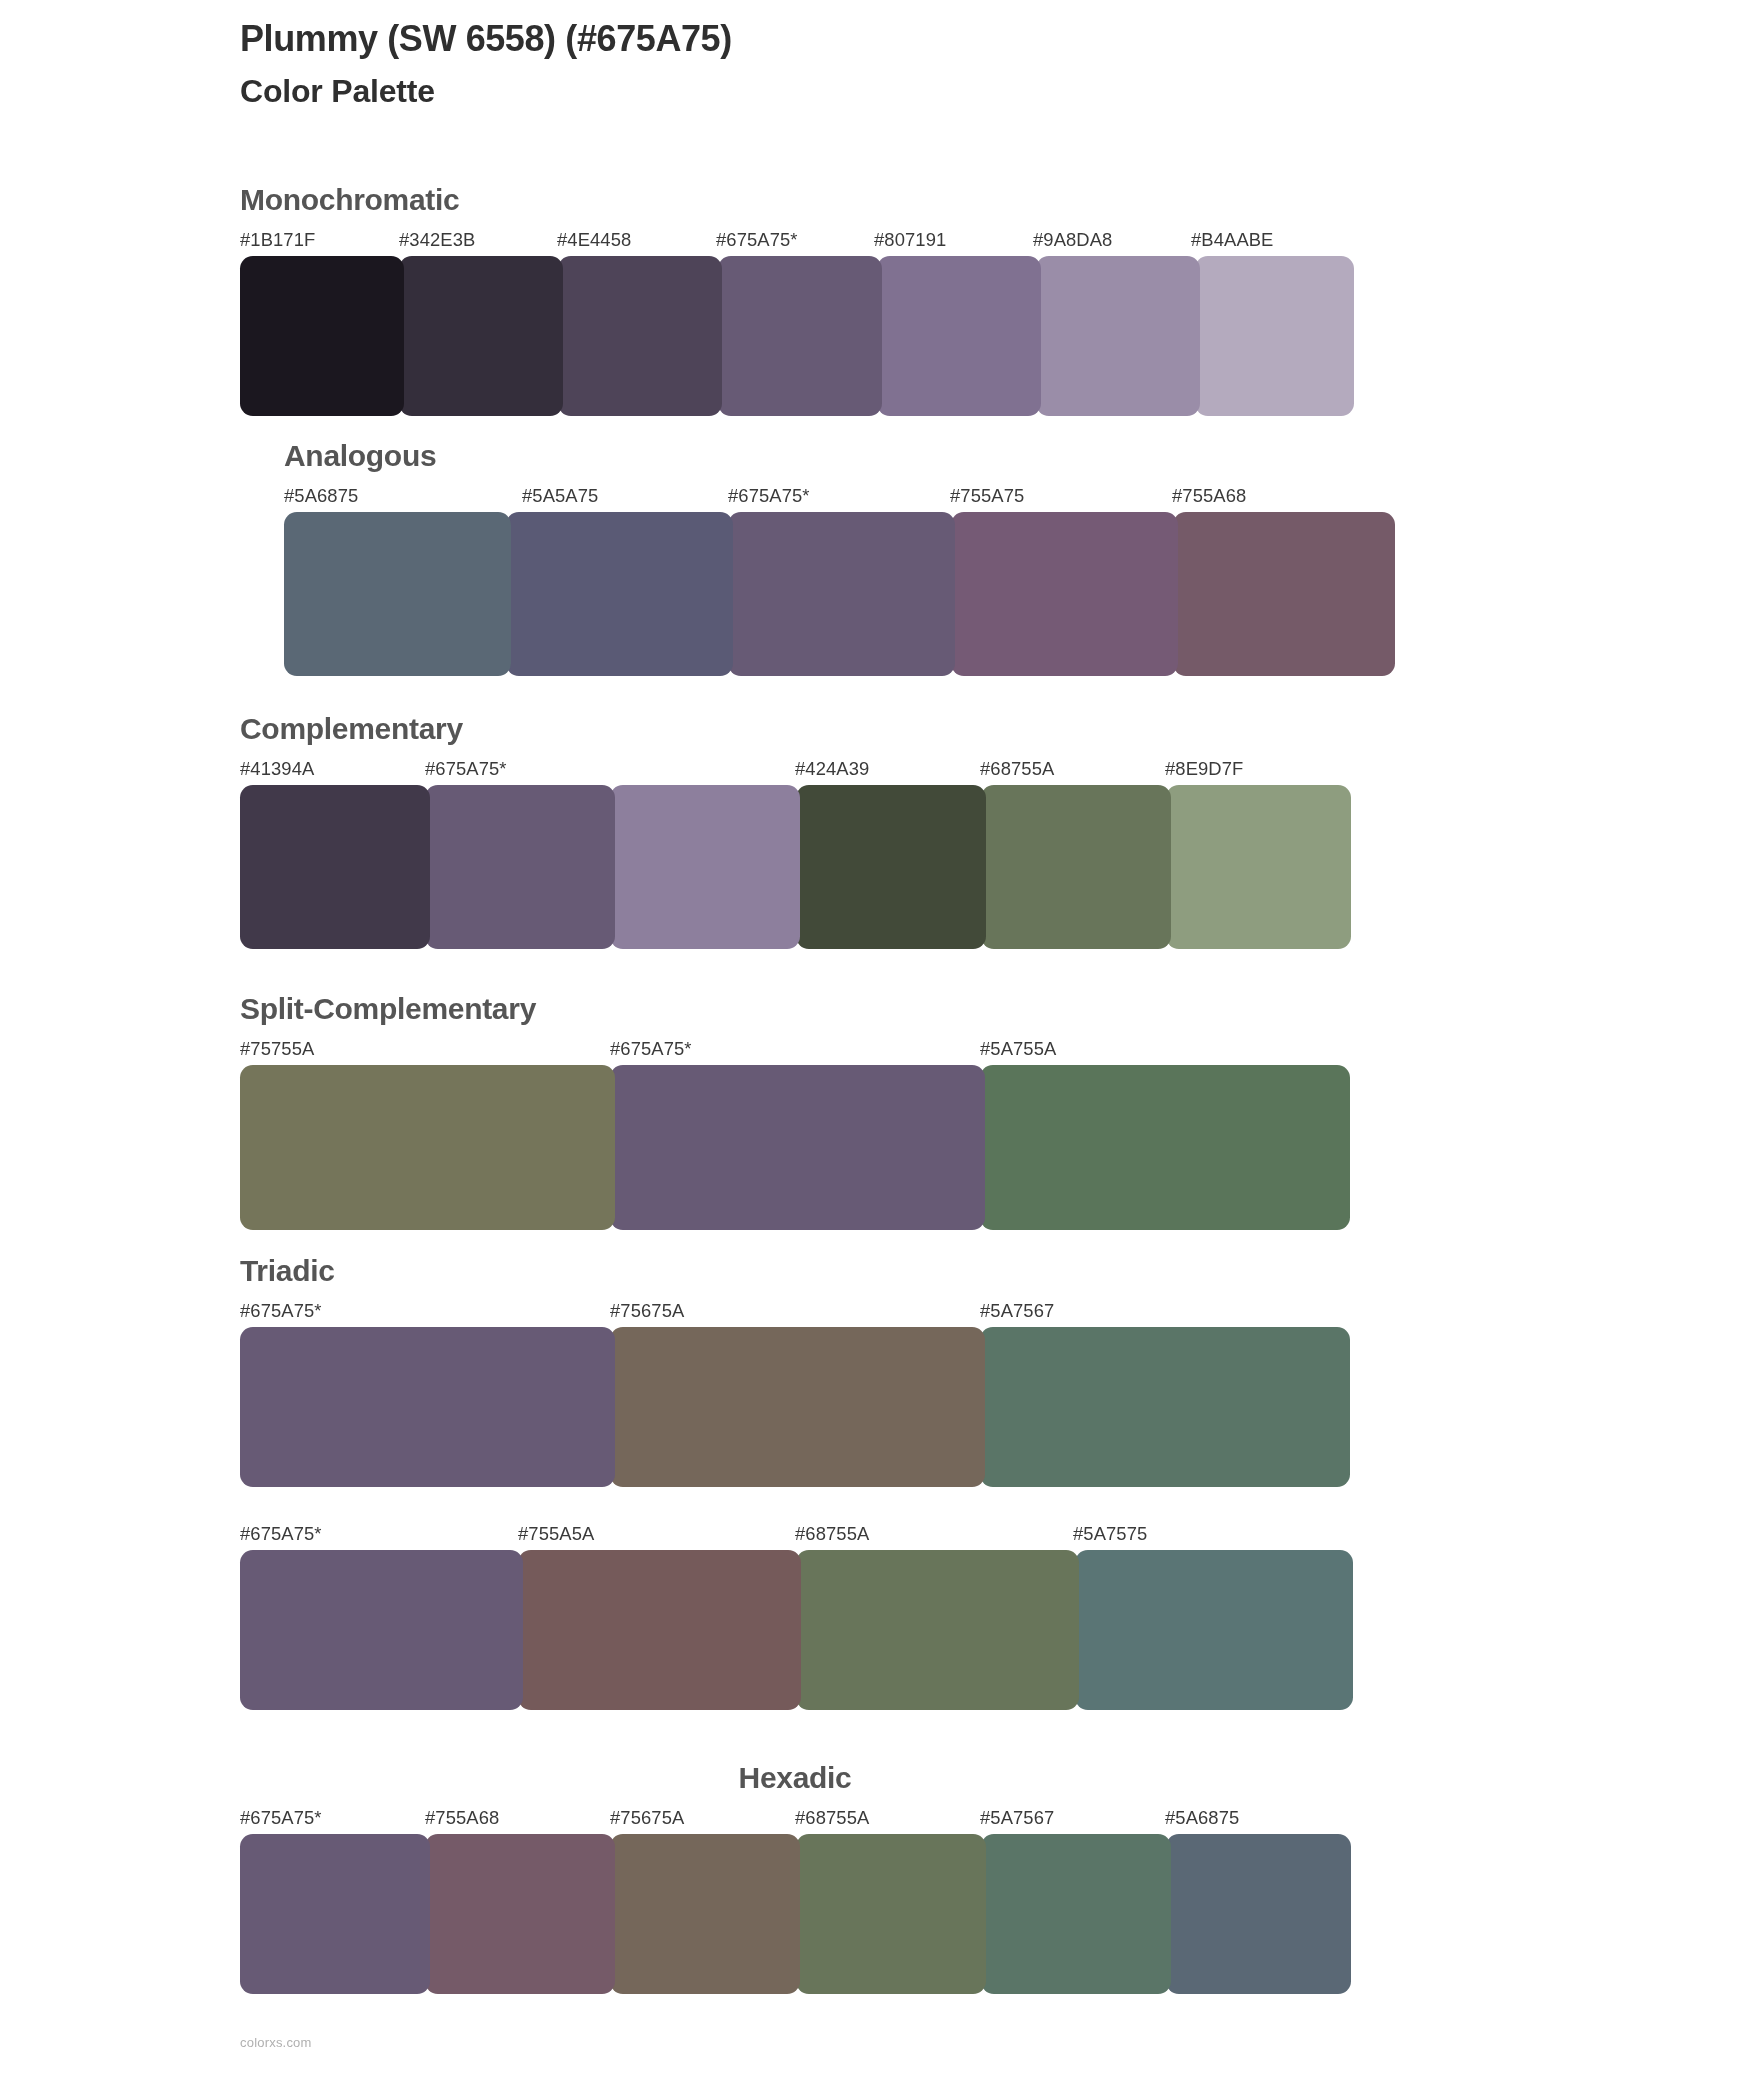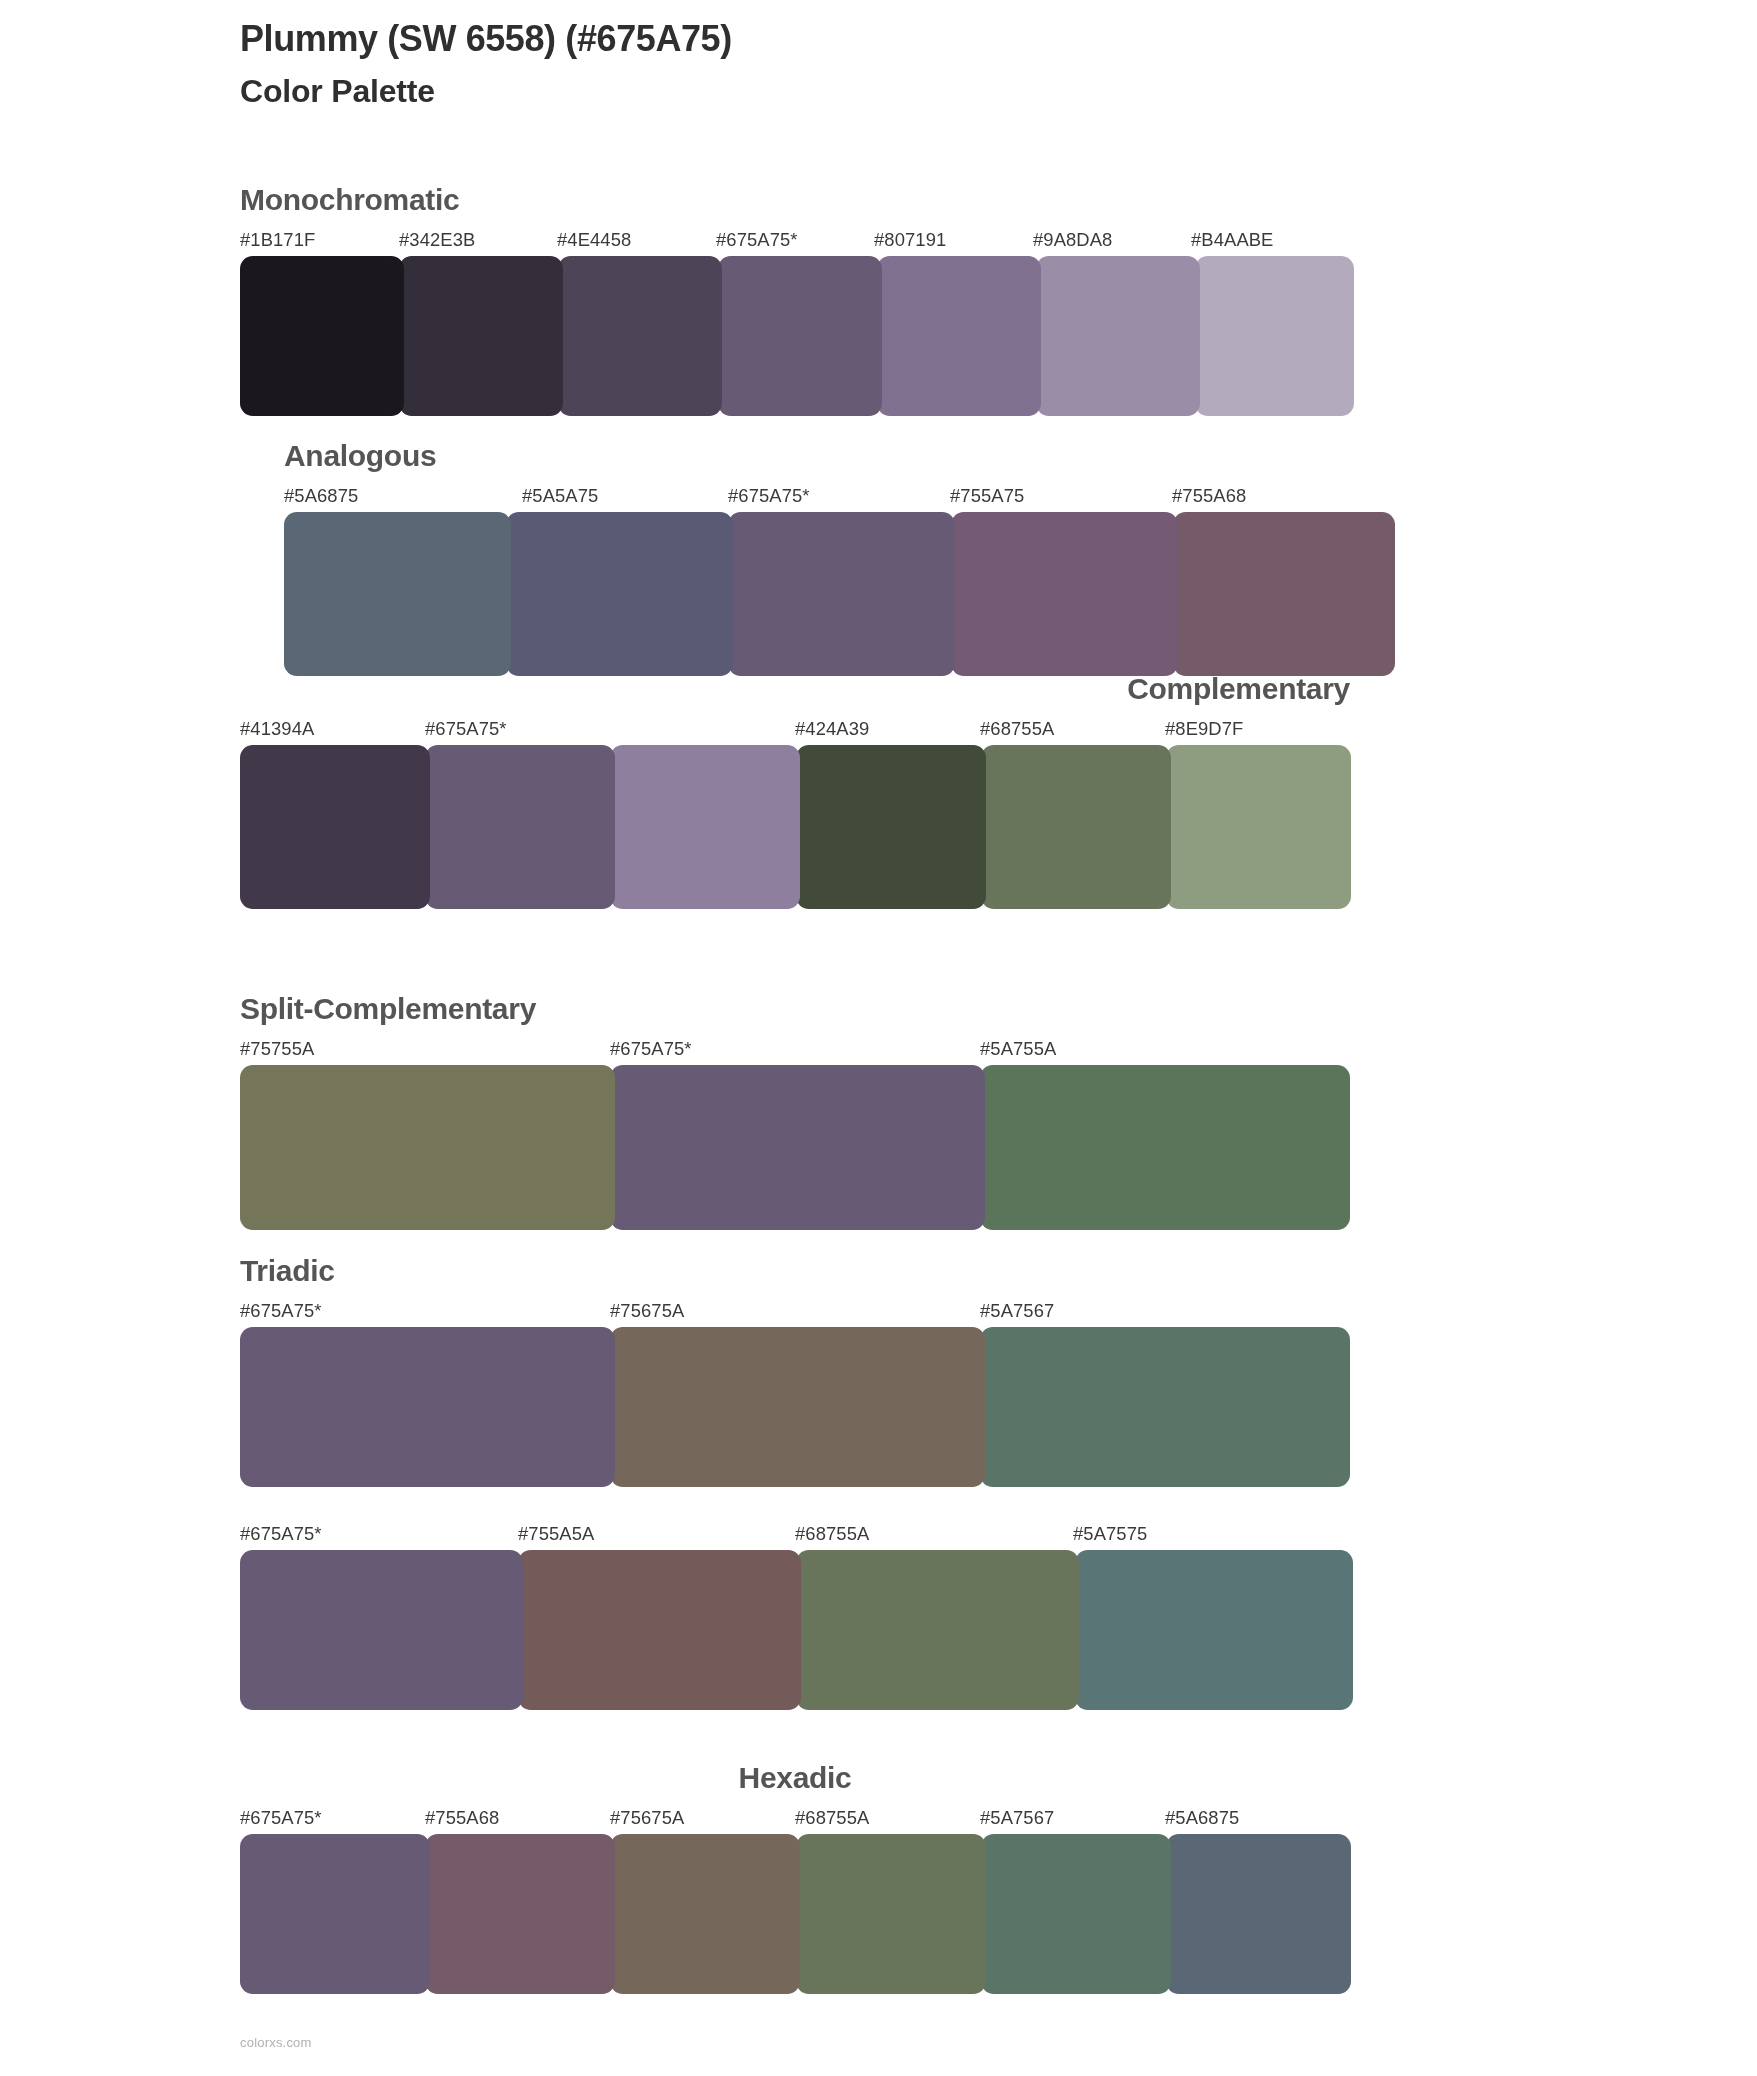--- a/index.html
+++ b/index.html
@@ -150,21 +150,21 @@
           <div class="swatch-label" style="left: 888px;">#755A68</div>
         </div>
         <div class="swatches-row" style="height: 164px;">
           <div class="swatch" title="#5A6875" style="width: 227px; margin-right: -4.8px; background: rgb(90, 104, 117); z-index: 5;"></div>
           <div class="swatch" title="#5A5A75" style="width: 227px; margin-right: -4.8px; background: rgb(90, 90, 117); z-index: 4;"></div>
           <div class="swatch" title="#675A75*" style="width: 227px; margin-right: -4.8px; background: rgb(103, 90, 117); z-index: 3;"></div>
           <div class="swatch" title="#755A75" style="width: 227px; margin-right: -4.8px; background: rgb(117, 90, 117); z-index: 2;"></div>
           <div class="swatch" title="#755A68" style="width: 222px; margin-right: 0px; background: rgb(117, 90, 104); z-index: 1;"></div>
         </div>
       </div>
-      <div class="section" style="top: 674px; text-align: right;">
+      <div class="section" style="top: 714px;">
         <div class="section-title">Complementary</div>
         <div class="labels-row">
           <div class="swatch-label" style="left: 0px;">#41394A</div>
           <div class="swatch-label" style="left: 185px;">#675A75*</div>
           <div class="swatch-label" style="left: 370px; margin-top: 44px;">#8D7F9D</div>
           <div class="swatch-label" style="left: 555px;">#424A39</div>
           <div class="swatch-label" style="left: 740px;">#68755A</div>
           <div class="swatch-label" style="left: 925px;">#8E9D7F</div>
         </div>
         <div class="swatches-row" style="height: 164px;">

